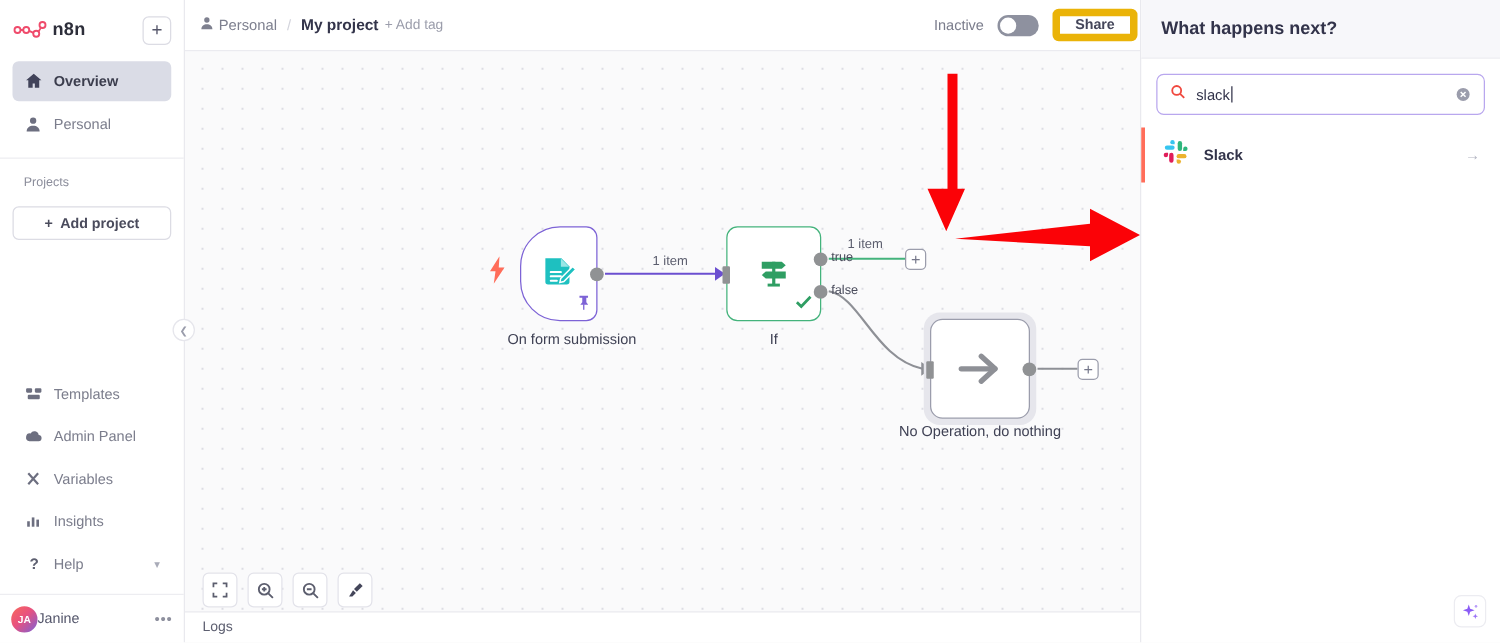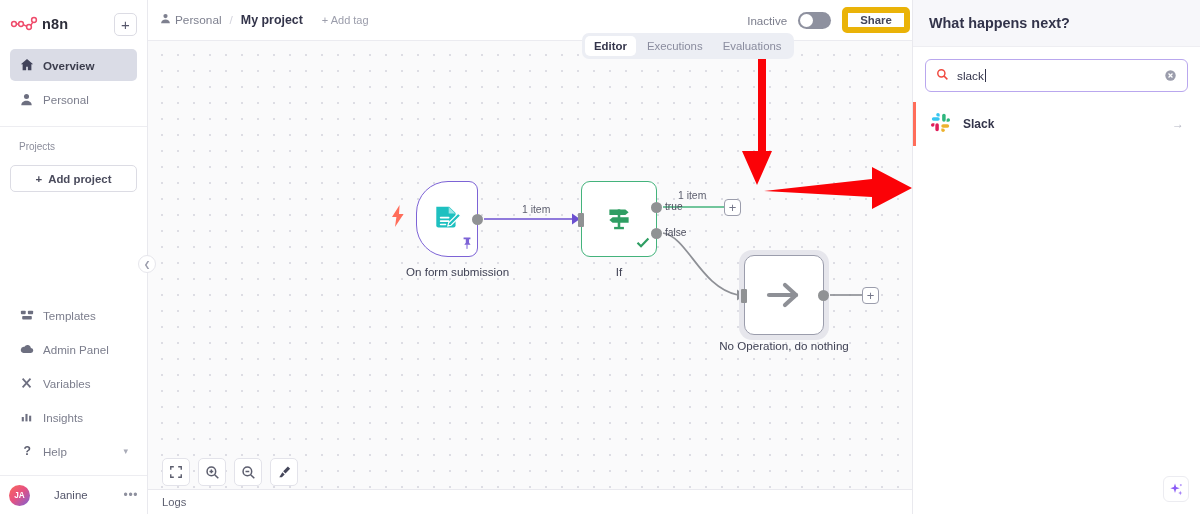--- a/index.html
+++ b/index.html
@@ -47,21 +47,21 @@
   .add-project {
     margin: 0 10px; height: 27px; border: 1px solid #dcdce4; border-radius: 5px;
     background: #fff; color: #4a4b5c; font-size: 11.4px;
     display: flex; align-items: center; justify-content: center; gap: 6px;
     cursor: pointer; font-weight: bold;
   }
   .sb-spacer { flex: 1 1 auto; }
   .sb-lower { padding: 0 10px 0 10px; }
   .sb-foot-divider { height: 1px; background: #ededf1; margin: 6px 0 0 0; }
   .user-row {
-    display: flex; align-items: center; gap: 24px; height: 38px; padding: 0 9px;
+    display: flex; align-items: center; gap: 0; height: 38px; padding: 0 9px;
     cursor: pointer;
   }
   .avatar {
     width: 21px; height: 21px; border-radius: 50%; flex: 0 0 21px;
     background: linear-gradient(135deg,#f96a5a 0%,#e8517f 45%,#7b61d6 100%);
     color: #fff; font-size: 8.2px; font-weight: bold;
     display: flex; align-items: center; justify-content: center;
   }
   .user-name { font-size: 11.4px; color: #53556a; }
   .dots { margin-left: auto; color: #8e909e; font-size: 12px; letter-spacing: .6px; cursor: pointer; }
@@ -79,21 +79,21 @@
 
   .topbar {
     position: absolute; left: 0; top: 0; right: 0; height: 41px;
     background: #fff; border-bottom: 1px solid #ebebf0;
     display: flex; align-items: center; padding: 0 12px; z-index: 30;
   }
   .crumb { display: flex; align-items: center; gap: 5px; font-size: 11.8px; }
   .crumb-person { color: #7e808f; display: flex; align-items: center; gap: 4px; cursor: pointer; }
   .crumb-sep { color: #d2d3dc; margin: 0 3px; }
   .crumb-name { color: #33344a; font-weight: bold; font-size: 12.4px; cursor: pointer; }
-  .add-tag { color: #9b9dab; font-size: 11px; margin-left: 14px; cursor: pointer; }
+  .add-tag { color: #9b9dab; font-size: 11px; cursor: pointer; }
 
   .top-right { margin-left: auto; display: flex; align-items: center; gap: 11px; }
   .inactive-label { font-size: 11.6px; color: #7b7d8c; }
   .toggle {
     width: 33px; height: 17px; border-radius: 9px; background: #8e919f;
     position: relative; cursor: pointer;
   }
   .toggle .knob {
     position: absolute; left: 2px; top: 2px; width: 13px; height: 13px;
     border-radius: 50%; background: #fff;
@@ -407,25 +407,20 @@
                   <path d="M8 0a8 8 0 0 0-2.5 15.6c.4.1.5-.2.5-.4v-1.5c-2 .4-2.5-.5-2.7-1 0-.1-.4-.9-.8-1-.3-.2-.7-.6 0-.6.6 0 1 .7 1.2.9.6 1 1.7.8 2.2.6.1-.5.3-.9.6-1.1-2-.2-3.3-1-3.3-3.4 0-.7.2-1.3.7-1.8-.1-.2-.3-.9.1-1.8 0 0 .6-.2 2 .7a5.3 5.3 0 0 1 2.8 0c1.4-.9 2-.7 2-.7.4.9.2 1.6.1 1.8.5.5.7 1.1.7 1.8 0 2.5-1.4 3.2-3.3 3.4.4.3.7.9.7 1.8v2.3c0 .2.1.5.5.4A8 8 0 0 0 8 0z"></path>
                 </svg>
             </span>
             <span>Star</span>
           </span>
           <span class="gh-count">115,730</span>
         </div>
       </div>
     </div>
 
-    <div class="tabstrip">
-      <div class="tab active">Editor</div>
-      <div class="tab">Executions</div>
-      <div class="tab">Evaluations</div>
-    </div>
 
     <div class="canvas">
       <div class="canvas-inner">
 
         <svg width="1052" height="473" style="position:absolute;left:0;top:0">
 
           <path d="M336 178 H424" stroke="#6b4fd0" stroke-width="1.7" fill="none"></path>
           <polygon points="424,172.5 432,178 424,183.5" fill="#6b4fd0"></polygon>
 
           <path d="M515 166 H576" stroke="#44b37c" stroke-width="1.7" fill="none"></path>

